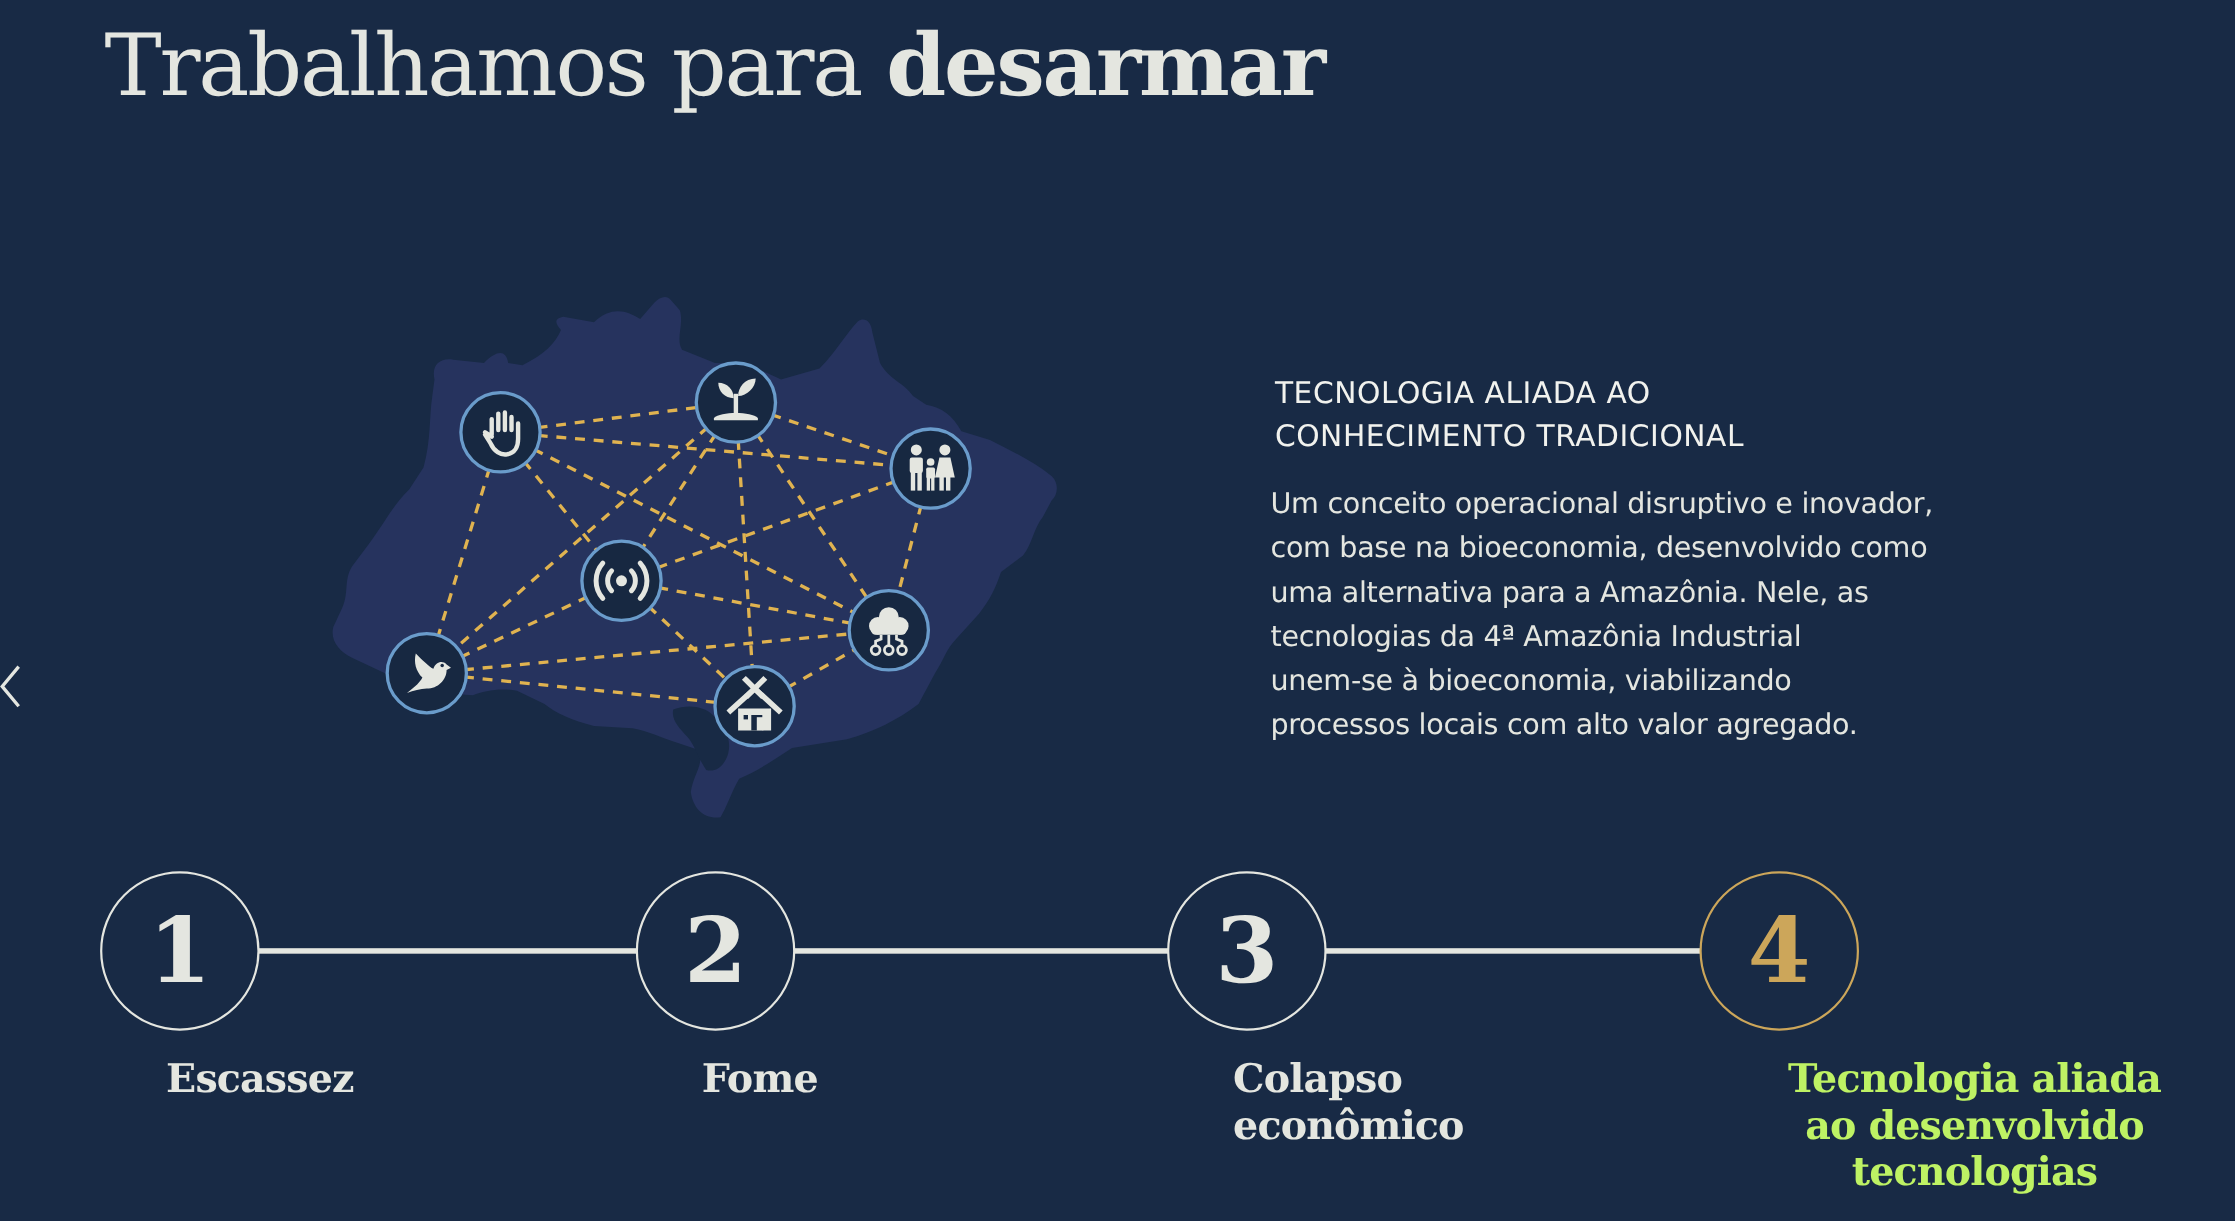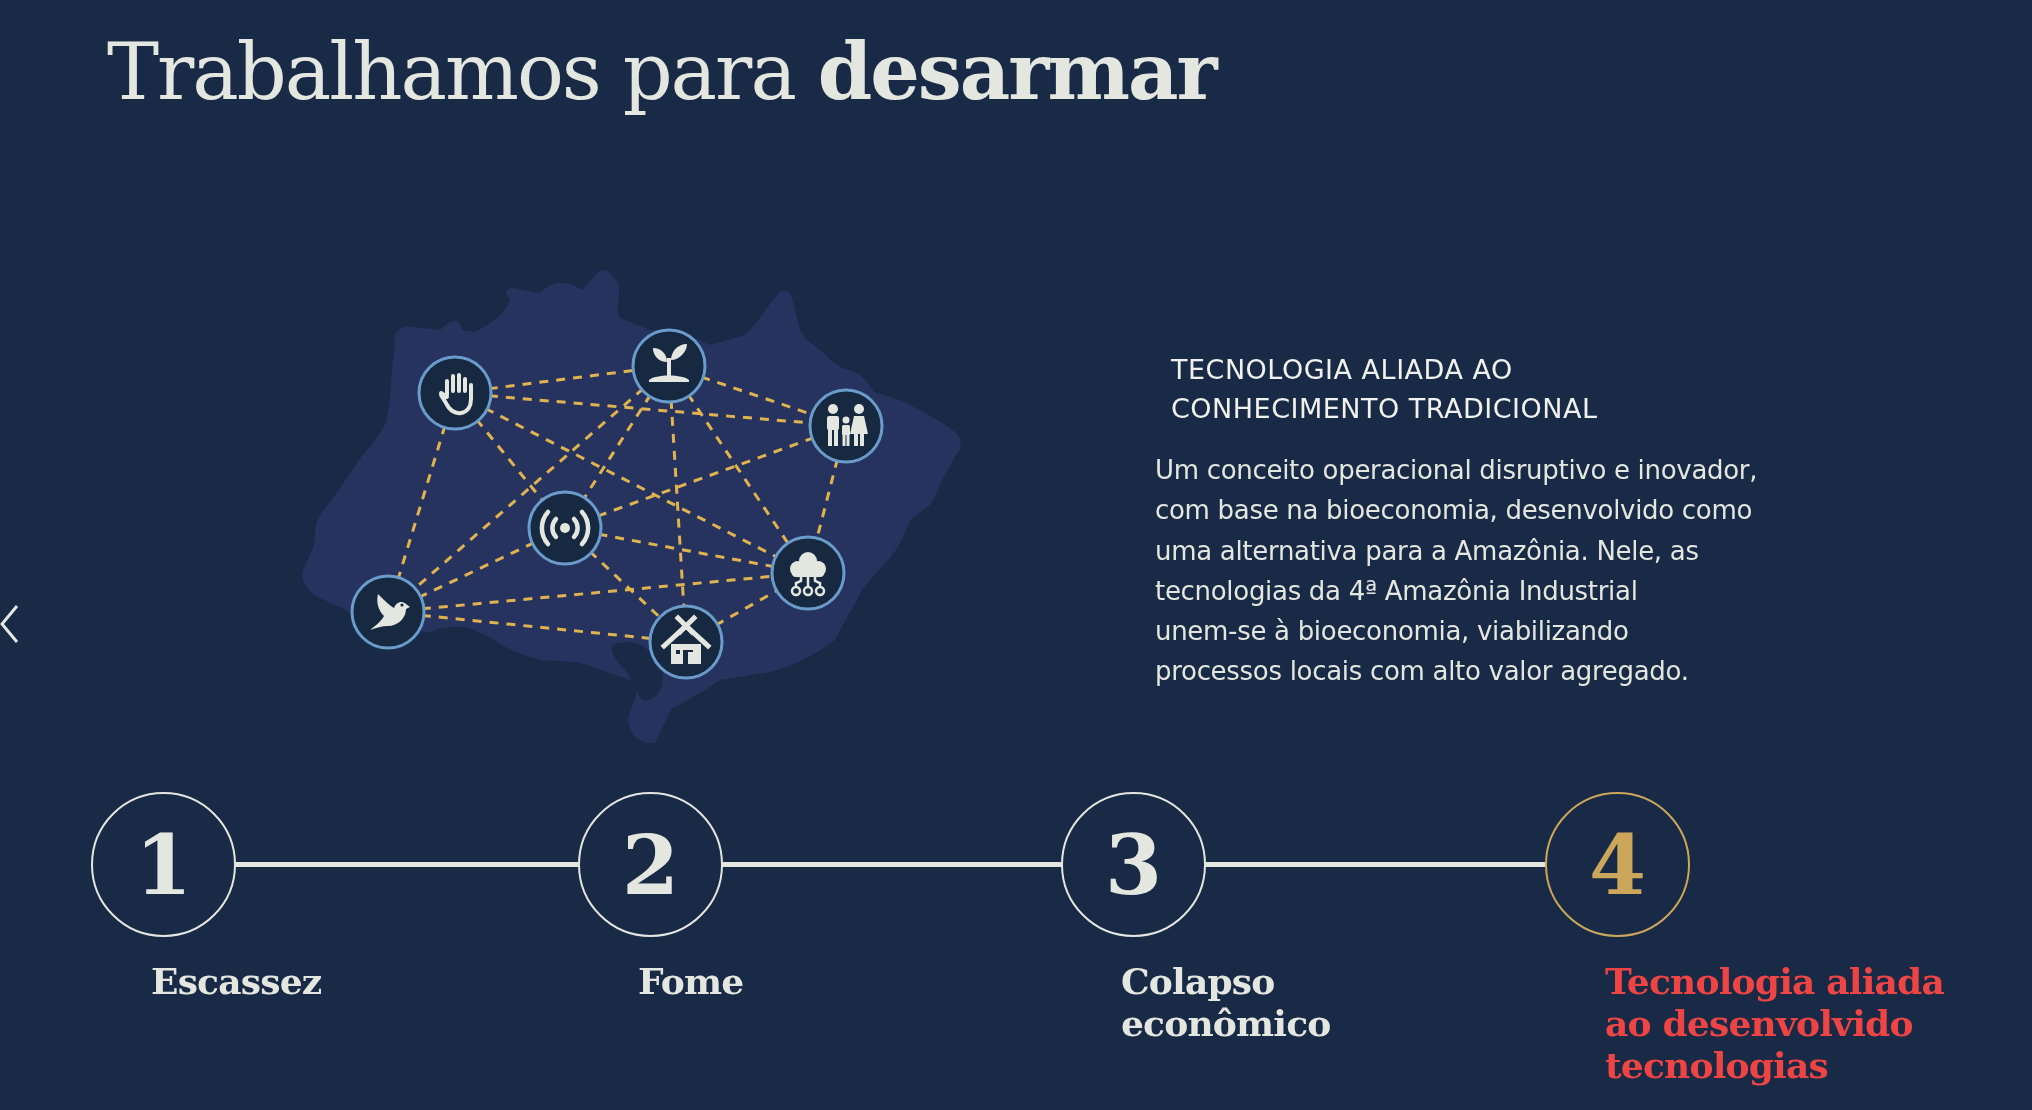--- a/index.html
+++ b/index.html
@@ -12,21 +12,21 @@
     }
     body {
       position: relative;
       color: #e4e6e0;
       font-family: "Liberation Sans", sans-serif;
     }
     .title {
       position: absolute;
       left: 95px;
       top: 16px;
-      margin: 12px;
+      margin: 0;
       font-family: "DejaVu Serif", serif;
       font-weight: normal;
       font-size: 78px;
       line-height: 87px;
       color: #e4e6e0;
       letter-spacing: -2px;
       white-space: nowrap;
     }
     .title b { font-weight: bold; }
 
@@ -39,21 +39,21 @@
     }
     .map-wrap svg { display: block; }
 
     .info {
       position: absolute;
       left: 1155px;
       top: 334px;
       width: 760px;
     }
     .info-heading {
-      margin: 16px;
+      margin: 4px;
       font-family: "DejaVu Sans", sans-serif;
       font-weight: normal;
       font-size: 27px;
       line-height: 39px;
       letter-spacing: 0.5px;
       color: #f1f2ee;
     }
     .info-body {
       margin: 22px 0 5px 0;
       font-family: "DejaVu Sans", sans-serif;
@@ -122,21 +122,21 @@
       left: 60px;
       top: 168px;
       width: 380px;
       font-family: "DejaVu Serif", serif;
       font-weight: bold;
       font-size: 36px;
       line-height: 42px;
       color: #e4e6e0;
       letter-spacing: -0.8px;
     }
-    .step.active .step-label { color: #ef4444; }
+    .step.active .step-label { color: #bef264; text-align: center; }
     .step-label span { display: block; white-space: nowrap; }
   </style>
 </head>
 <body>
 
 <h1 class="title">
   <span><span>Trabalhamos para </span><b>desarmar</b></span><br>
 </h1>
 
 <div class="prev-arrow">

